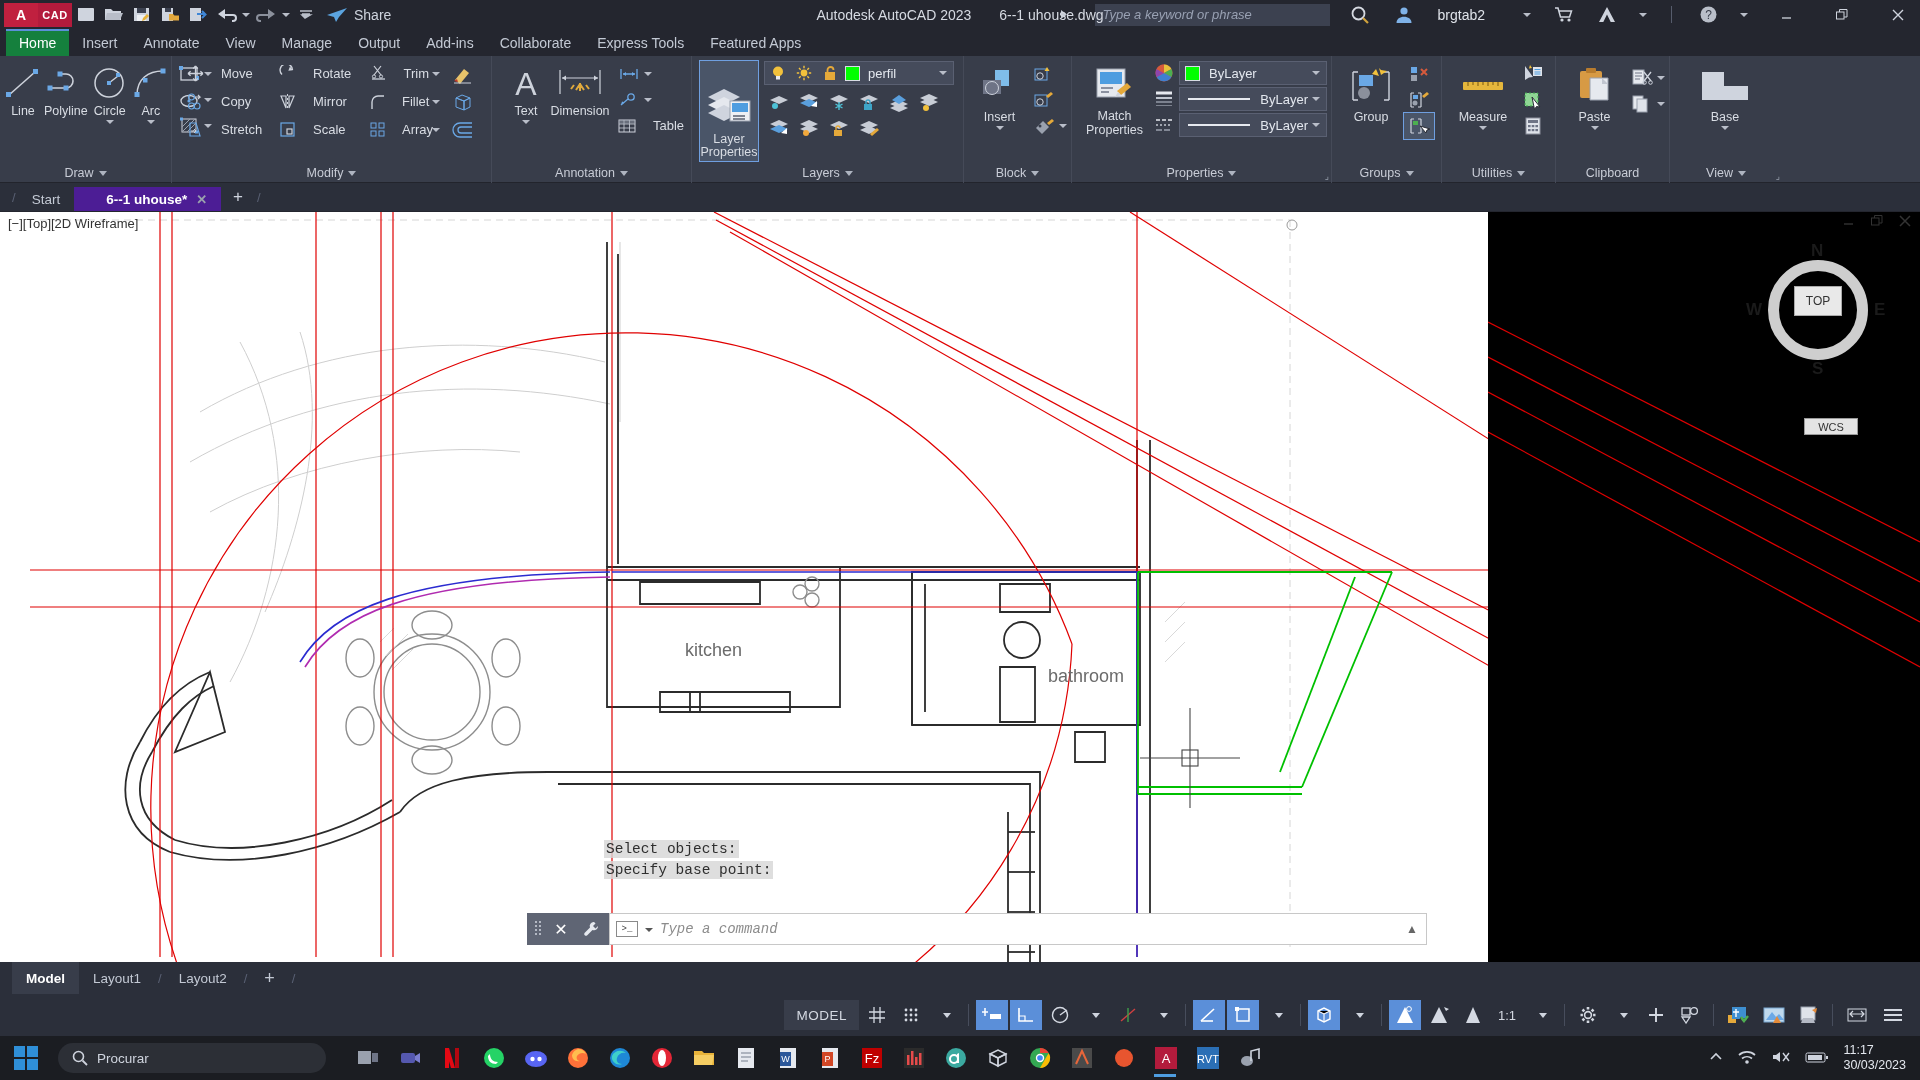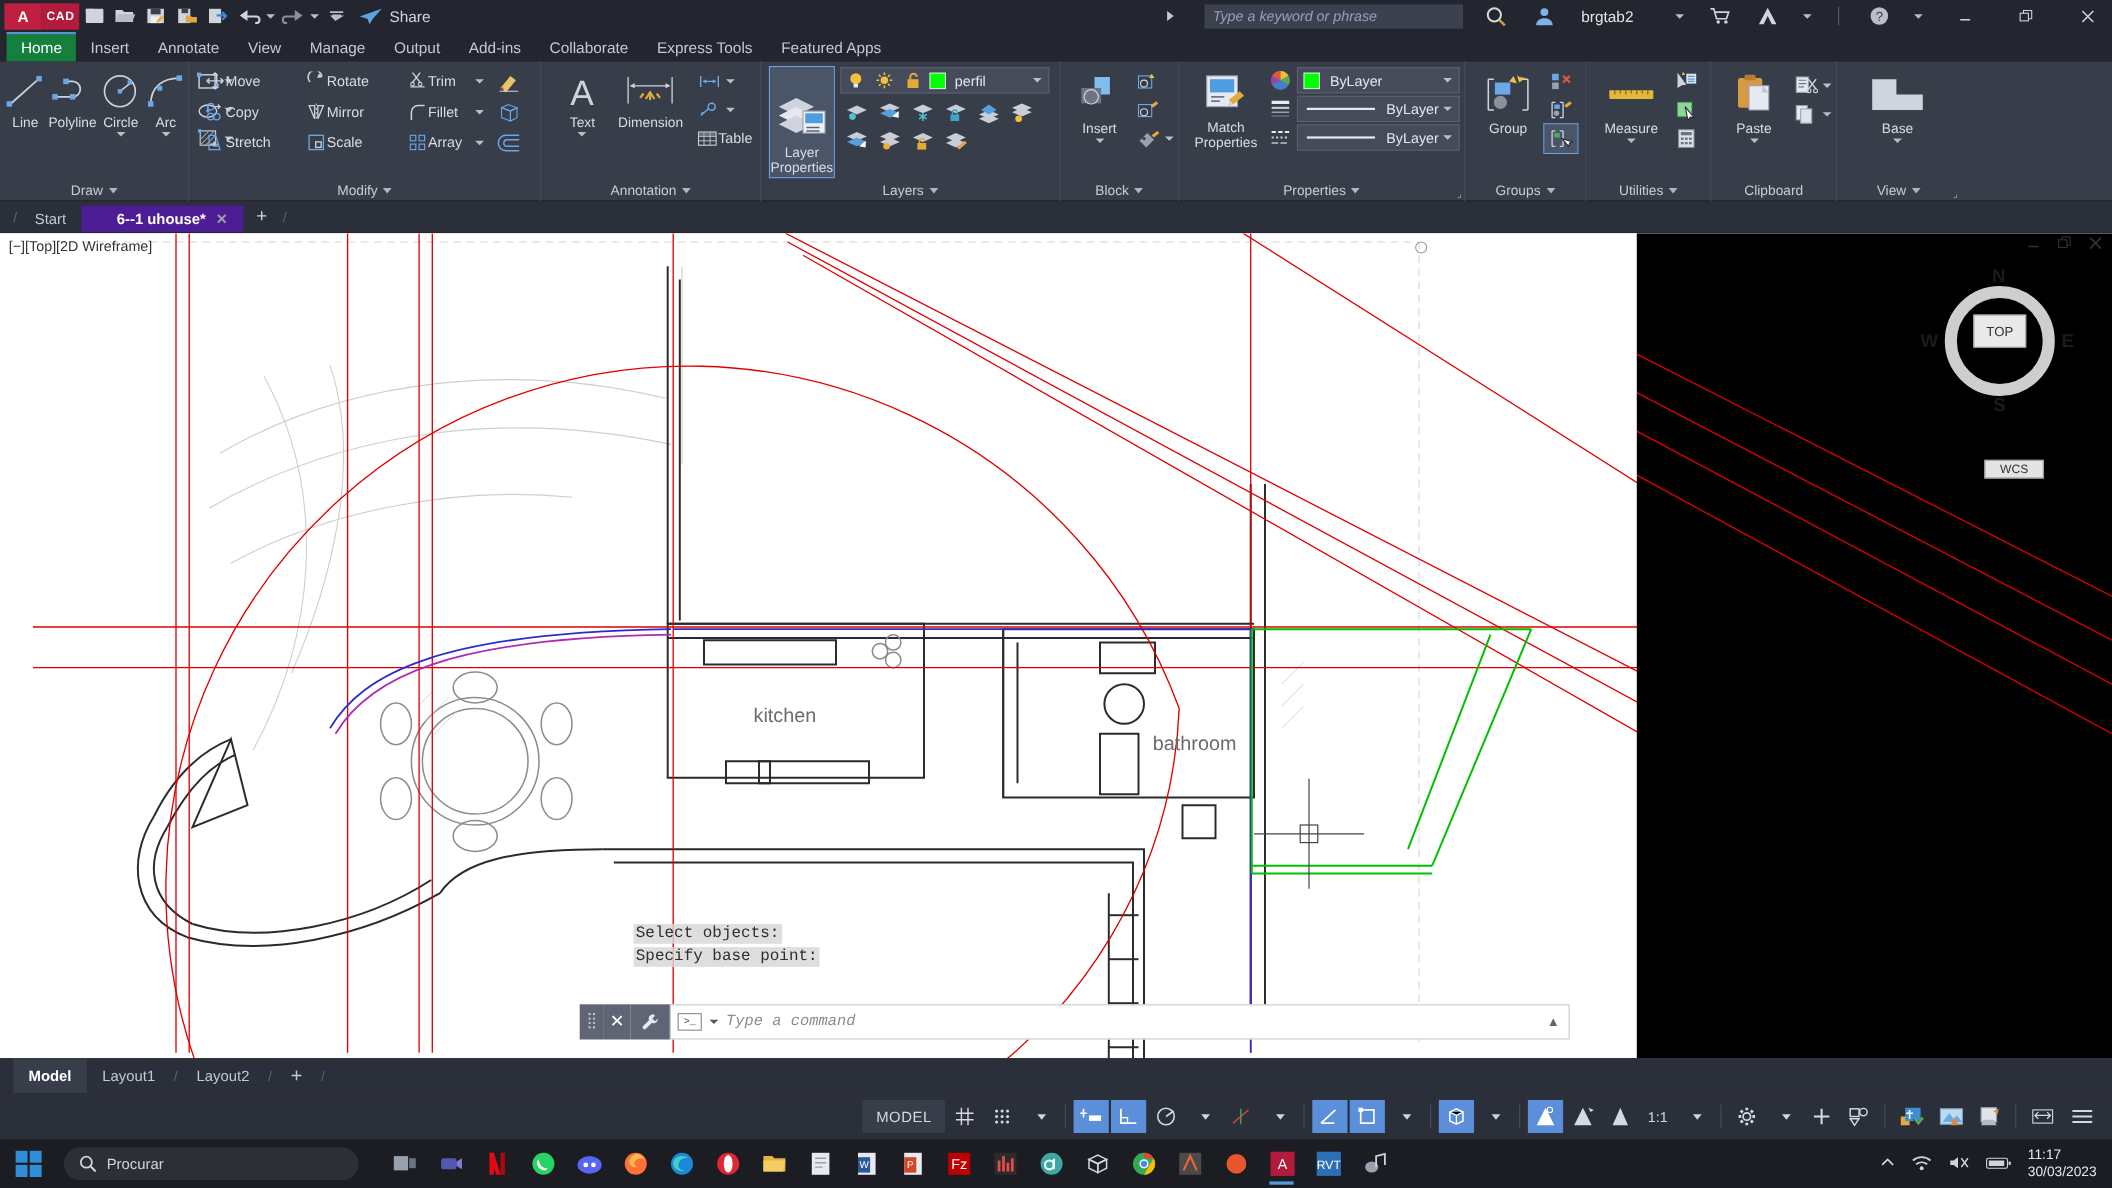--- a/index.html
+++ b/index.html
@@ -37,21 +37,21 @@
          border-right:1px solid #454a58;padding:0 4px;}
   .panel-body{display:flex;align-items:flex-start;padding-top:5px;gap:2px;}
   .panel-title{text-align:center;color:#c8ccd6;font-size:12.5px;padding-bottom:3px;display:flex;
                align-items:center;justify-content:center;gap:5px;}
   .pt-caret{width:0;height:0;border-left:4px solid transparent;border-right:4px solid transparent;border-top:5px solid #aeb4c0;}
   .bigbtn{width:62px;display:flex;flex-direction:column;align-items:center;color:#d9dde4;font-size:12.5px;
           padding:2px 0;cursor:default;}
   .bigbtn .glyph{height:40px;display:flex;align-items:center;justify-content:center;}
   .bigbtn .lbl{text-align:center;line-height:13px;margin-top:2px;}
   .bigbtn.sel{background:#4a5568;outline:1px solid #6f9fe0;}
-  .smallbtn{display:flex;align-items:center;gap:0;color:#d9dde4;font-size:13px;height:25px;padding:0 3px;cursor:default;}
+  .smallbtn{display:flex;align-items:center;gap:16px;color:#d9dde4;font-size:13px;height:25px;padding:0 3px;cursor:default;}
   .smallbtn .glyph{width:20px;display:flex;align-items:center;justify-content:center;}
   .col{display:flex;flex-direction:column;}
   .icogrid{display:flex;flex-wrap:wrap;width:auto;}
   .icocell{width:30px;height:26px;display:flex;align-items:center;justify-content:center;cursor:default;}
   .combo{height:24px;background:#454b5b;border:1px solid #5a6072;display:flex;align-items:center;
          padding:0 2px;color:#e3e7ee;font-size:13px;gap:4px;}
   .combo .cb-caret{margin-left:auto;margin-right:4px;}
   .swatch{width:15px;height:15px;background:#00ff00;border:1px solid #d8dce4;}
   .lw-line{flex:1;height:0;border-top:2px solid #e6e9ef;margin:0 6px;}
   .minic{width:22px;height:22px;display:flex;align-items:center;justify-content:center;}
@@ -80,21 +80,21 @@
   #viewcube{position:absolute;right:42px;top:38px;width:120px;height:120px;z-index:7;}
   #viewcube .ring{position:absolute;left:10px;top:10px;width:100px;height:100px;border-radius:50%;
       border:11px solid #d9d9d9;opacity:.95;}
   #viewcube .top{position:absolute;left:36px;top:36px;width:48px;height:30px;background:#e9e9e9;
       border:1px solid #aaa;display:flex;align-items:center;justify-content:center;font-size:12px;color:#333;}
   #viewcube .lab{position:absolute;font-size:17px;color:#1b1b1b;font-weight:bold;}
   #wcs{position:absolute;right:62px;top:206px;width:54px;height:17px;background:#e4e4e4;border:1px solid #9a9a9a;
        font-size:11px;color:#333;display:flex;align-items:center;justify-content:center;z-index:7;}
 
   
-  #cmdhist{position:absolute;left:576px;top:840px;z-index:8;font-family:"Liberation Mono",monospace;font-size:14.5px;}
+  #cmdhist{position:absolute;left:604px;top:840px;z-index:8;font-family:"Liberation Mono",monospace;font-size:14.5px;}
   #cmdhist div{background:rgba(215,215,215,.82);color:#2f2f2f;padding:1px 2px;margin-bottom:3px;display:inline-block;white-space:pre;}
   #cmdbar{position:absolute;left:527px;top:913px;width:900px;height:32px;display:flex;align-items:center;z-index:9;}
   .cb-grip{width:22px;height:32px;background:#5f6574;display:flex;align-items:center;justify-content:center;}
   .cb-x{width:24px;height:32px;background:#5f6574;color:#fff;font-size:16px;display:flex;align-items:center;justify-content:center;}
   .cb-wr{width:36px;height:32px;background:#5f6574;display:flex;align-items:center;justify-content:center;}
   .cb-input{flex:1;height:32px;background:#fff;border:1px solid #c8c8c8;display:flex;align-items:center;padding-left:6px;gap:6px;}
   .cb-prompt{width:22px;height:16px;border:1px solid #8a8a8a;background:#fff;font-size:9px;
      display:flex;align-items:center;justify-content:center;color:#444;font-family:"Liberation Mono",monospace;}
   .cb-ph{color:#8c8c8c;font-size:14px;font-style:italic;font-family:"Liberation Mono",monospace;}
   .cb-up{margin-left:auto;margin-right:8px;color:#666;font-size:12px;}
@@ -188,20 +188,24 @@
           </svg>
       </div>
       <div class="share">
         <svg width="22" height="16" viewBox="0 0 22 16">
             <path d="M21 1L1 8l7 2 2 5 3-5 8-9z" fill="#5ba4e0"></path>
           </svg>
         <span>Share</span>
       </div>
     </div>
 
+    <div class="title-center">
+      <span>Autodesk AutoCAD 2023</span>
+      <span>6--1 uhouse.dwg</span>
+    </div>
 
     <div class="tb-right">
       <div class="qicon">
         <svg width="9" height="11" viewBox="0 0 9 11">
             <path d="M1 1l6 4.5L1 10z" fill="#c5cad4"></path>
           </svg>
       </div>
       <input class="searchbox" placeholder="Type a keyword or phrase" style="">
       <div class="qicon">
         <svg width="20" height="20" viewBox="0 0 20 20">

